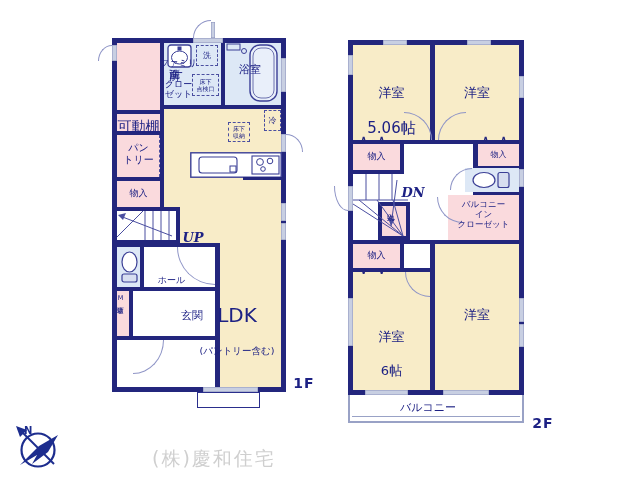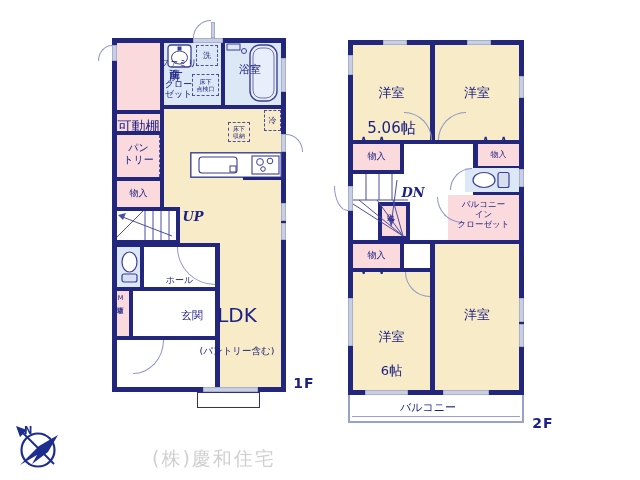--- a/index.html
+++ b/index.html
@@ -126,22 +126,22 @@
 
   <div class="lbl" style="left:5px;top:20px;width:43px;font-size:9px;padding-left:40px;">ファミリー
 クロー
 ゼット</div>
   <div class="lbl vert" style="left:57px;top:22px;font-size:10.5px;">洗面所</div>
   <div class="lbl" style="left:113px;top:26px;width:50px;font-size:11px;">浴室</div>
   <div class="lbl" style="left:5px;top:80px;width:43px;font-size:14px;">可動棚</div>
   <div class="lbl" style="left:5px;top:104px;width:43px;font-size:10px;">パン
 トリー</div>
   <div class="lbl" style="left:5px;top:150px;width:43px;font-size:9px;">物入</div>
-  <div class="lbl updn" style="left:66px;top:172px;width:30px;">UP</div>
-  <div class="lbl" style="left:32px;top:237px;width:71px;font-size:9px;">ホール</div>
+  <div class="lbl updn" style="left:66px;top:193px;width:30px;">UP</div>
+  <div class="lbl" style="left:24px;top:237px;width:71px;font-size:9px;">ホール</div>
   <div class="lbl vert" style="left:4px;top:256px;font-size:6.5px;letter-spacing:0;">M下駄箱</div>
   <div class="lbl" style="left:21px;top:272px;width:70px;font-size:11px;text-align:right;">玄関</div>
   <div class="lbl" style="left:70px;top:248px;width:110px;">
     <div style="font-size:20px;">LDK</div>
     <div style="font-size:9.5px;">(パントリー含む)</div>
   </div>
 
   <div class="abs" style="left:85px;top:354px;width:63px;height:16px;background:#ffffff;border:1.5px solid #2a2e8c;"></div>
   <div class="lbl flabel" style="left:174px;top:337px;width:36px;">1F</div>
 </div>

